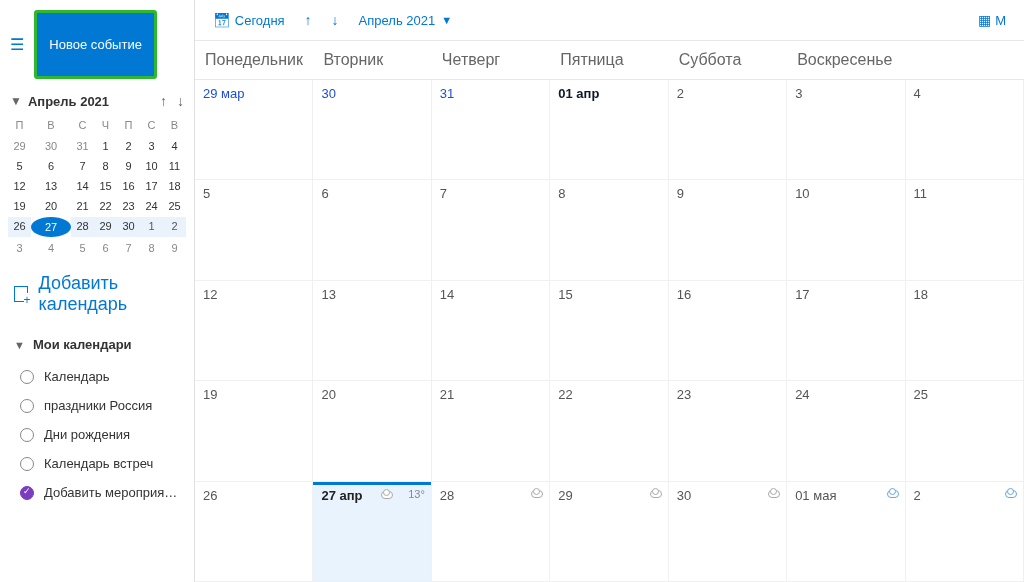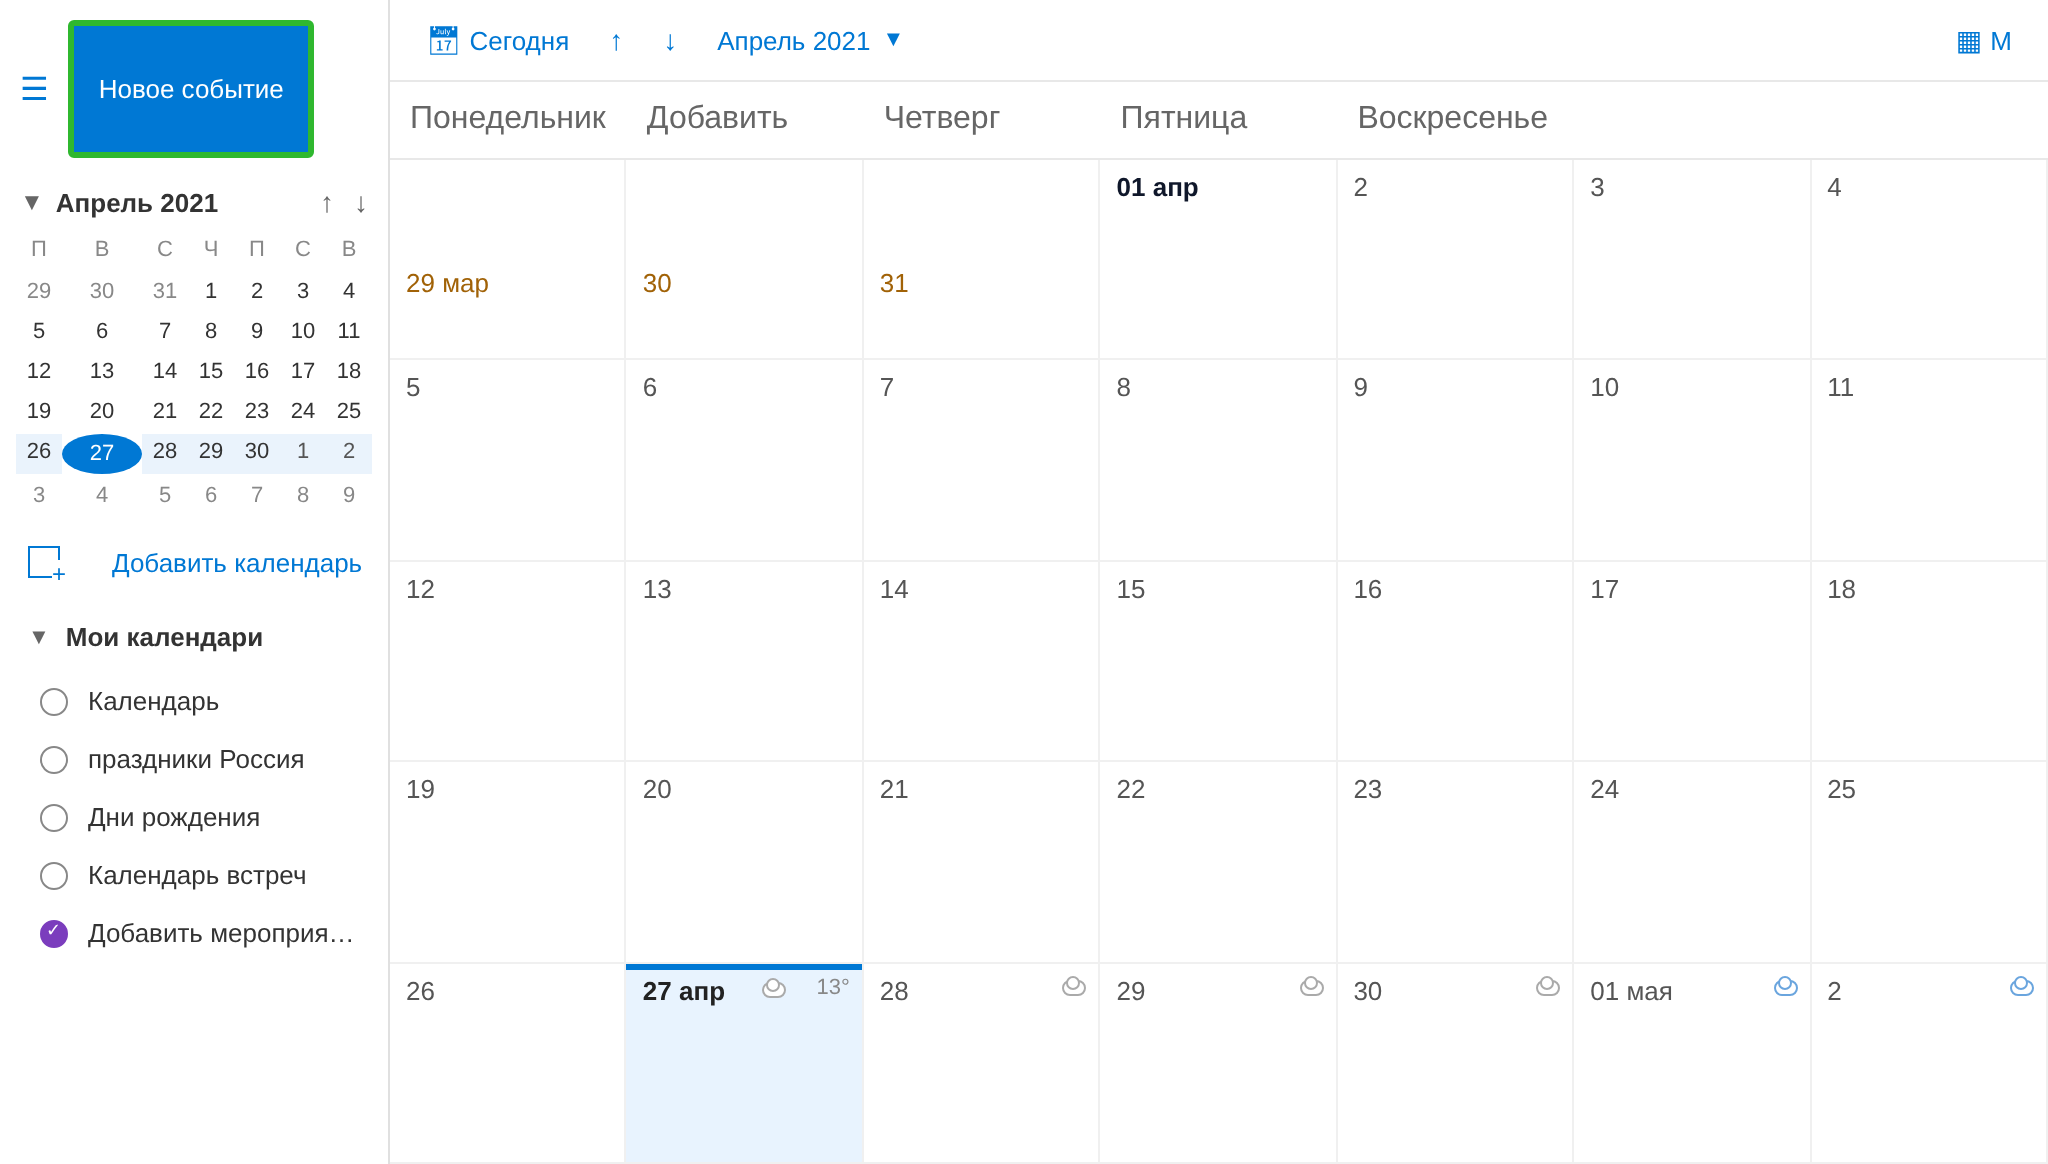--- a/index.html
+++ b/index.html
@@ -74,25 +74,25 @@
   border-radius: 50%;
   width: 40px;
   height: 20px;
   line-height: 20px;
   margin: 0 auto;
   padding: 0;
 }
 .add-cal {
   display: flex;
   align-items: center;
-  gap: 26px;
+  gap: 11px;
   padding: 14px 12px 14px 14px;
   color: #0078d4;
   cursor: pointer;
-  font-size: 13px;
+  font-size: 18px;
 }
 .add-cal-icon {
   width: 16px; height: 16px;
   border: 1.5px solid #0078d4;
   position: relative;
 }
 .add-cal-icon::before {
   content: "+";
   position: absolute;
   right: -4px; bottom: -6px;
@@ -181,21 +181,21 @@
 }
 .cell {
   border-right: 1px solid #f0f0f0;
   border-bottom: 1px solid #f0f0f0;
   padding: 6px 8px;
   position: relative;
   font-size: 13px;
   color: #555;
 }
 .cell .dn { display: inline-block; }
-.cell.out .dn { color: #a16207; margin-top: 48px; }
+.cell.out .dn { color: #1d4ed8; }
 .cell.bold .dn { font-weight: 600; color: #0f172a; }
 .cell.today {
   background: #e8f3fe;
 }
 .cell.today::before {
   content: "";
   position: absolute;
   top: 0; left: 0; right: 0;
   height: 3px;
   background: #0078d4;
@@ -359,23 +359,24 @@
       </div>
       <div class="tb-spacer"></div>
       <div class="tb-item">
         <span class="ico">▦</span>
         <span>М</span>
       </div>
     </div>
 
     <div class="grid-header" id="grid-header">
         <div class="dh">Понедельник</div>
-        <div class="dh">Добавить</div>
+        <div class="dh">Вторник</div>
         <div class="dh">Четверг</div>
         <div class="dh">Пятница</div>
+        <div class="dh">Суббота</div>
         <div class="dh">Воскресенье</div>
       </div>
     <div class="grid-body" id="grid-body">
         <div class="cell out"><span class="dn">29 мар</span></div>
         <div class="cell out"><span class="dn">30</span></div>
         <div class="cell out"><span class="dn">31</span></div>
         <div class="cell bold"><span class="dn">01 апр</span></div>
         <div class="cell"><span class="dn">2</span></div>
         <div class="cell"><span class="dn">3</span></div>
         <div class="cell"><span class="dn">4</span></div>

